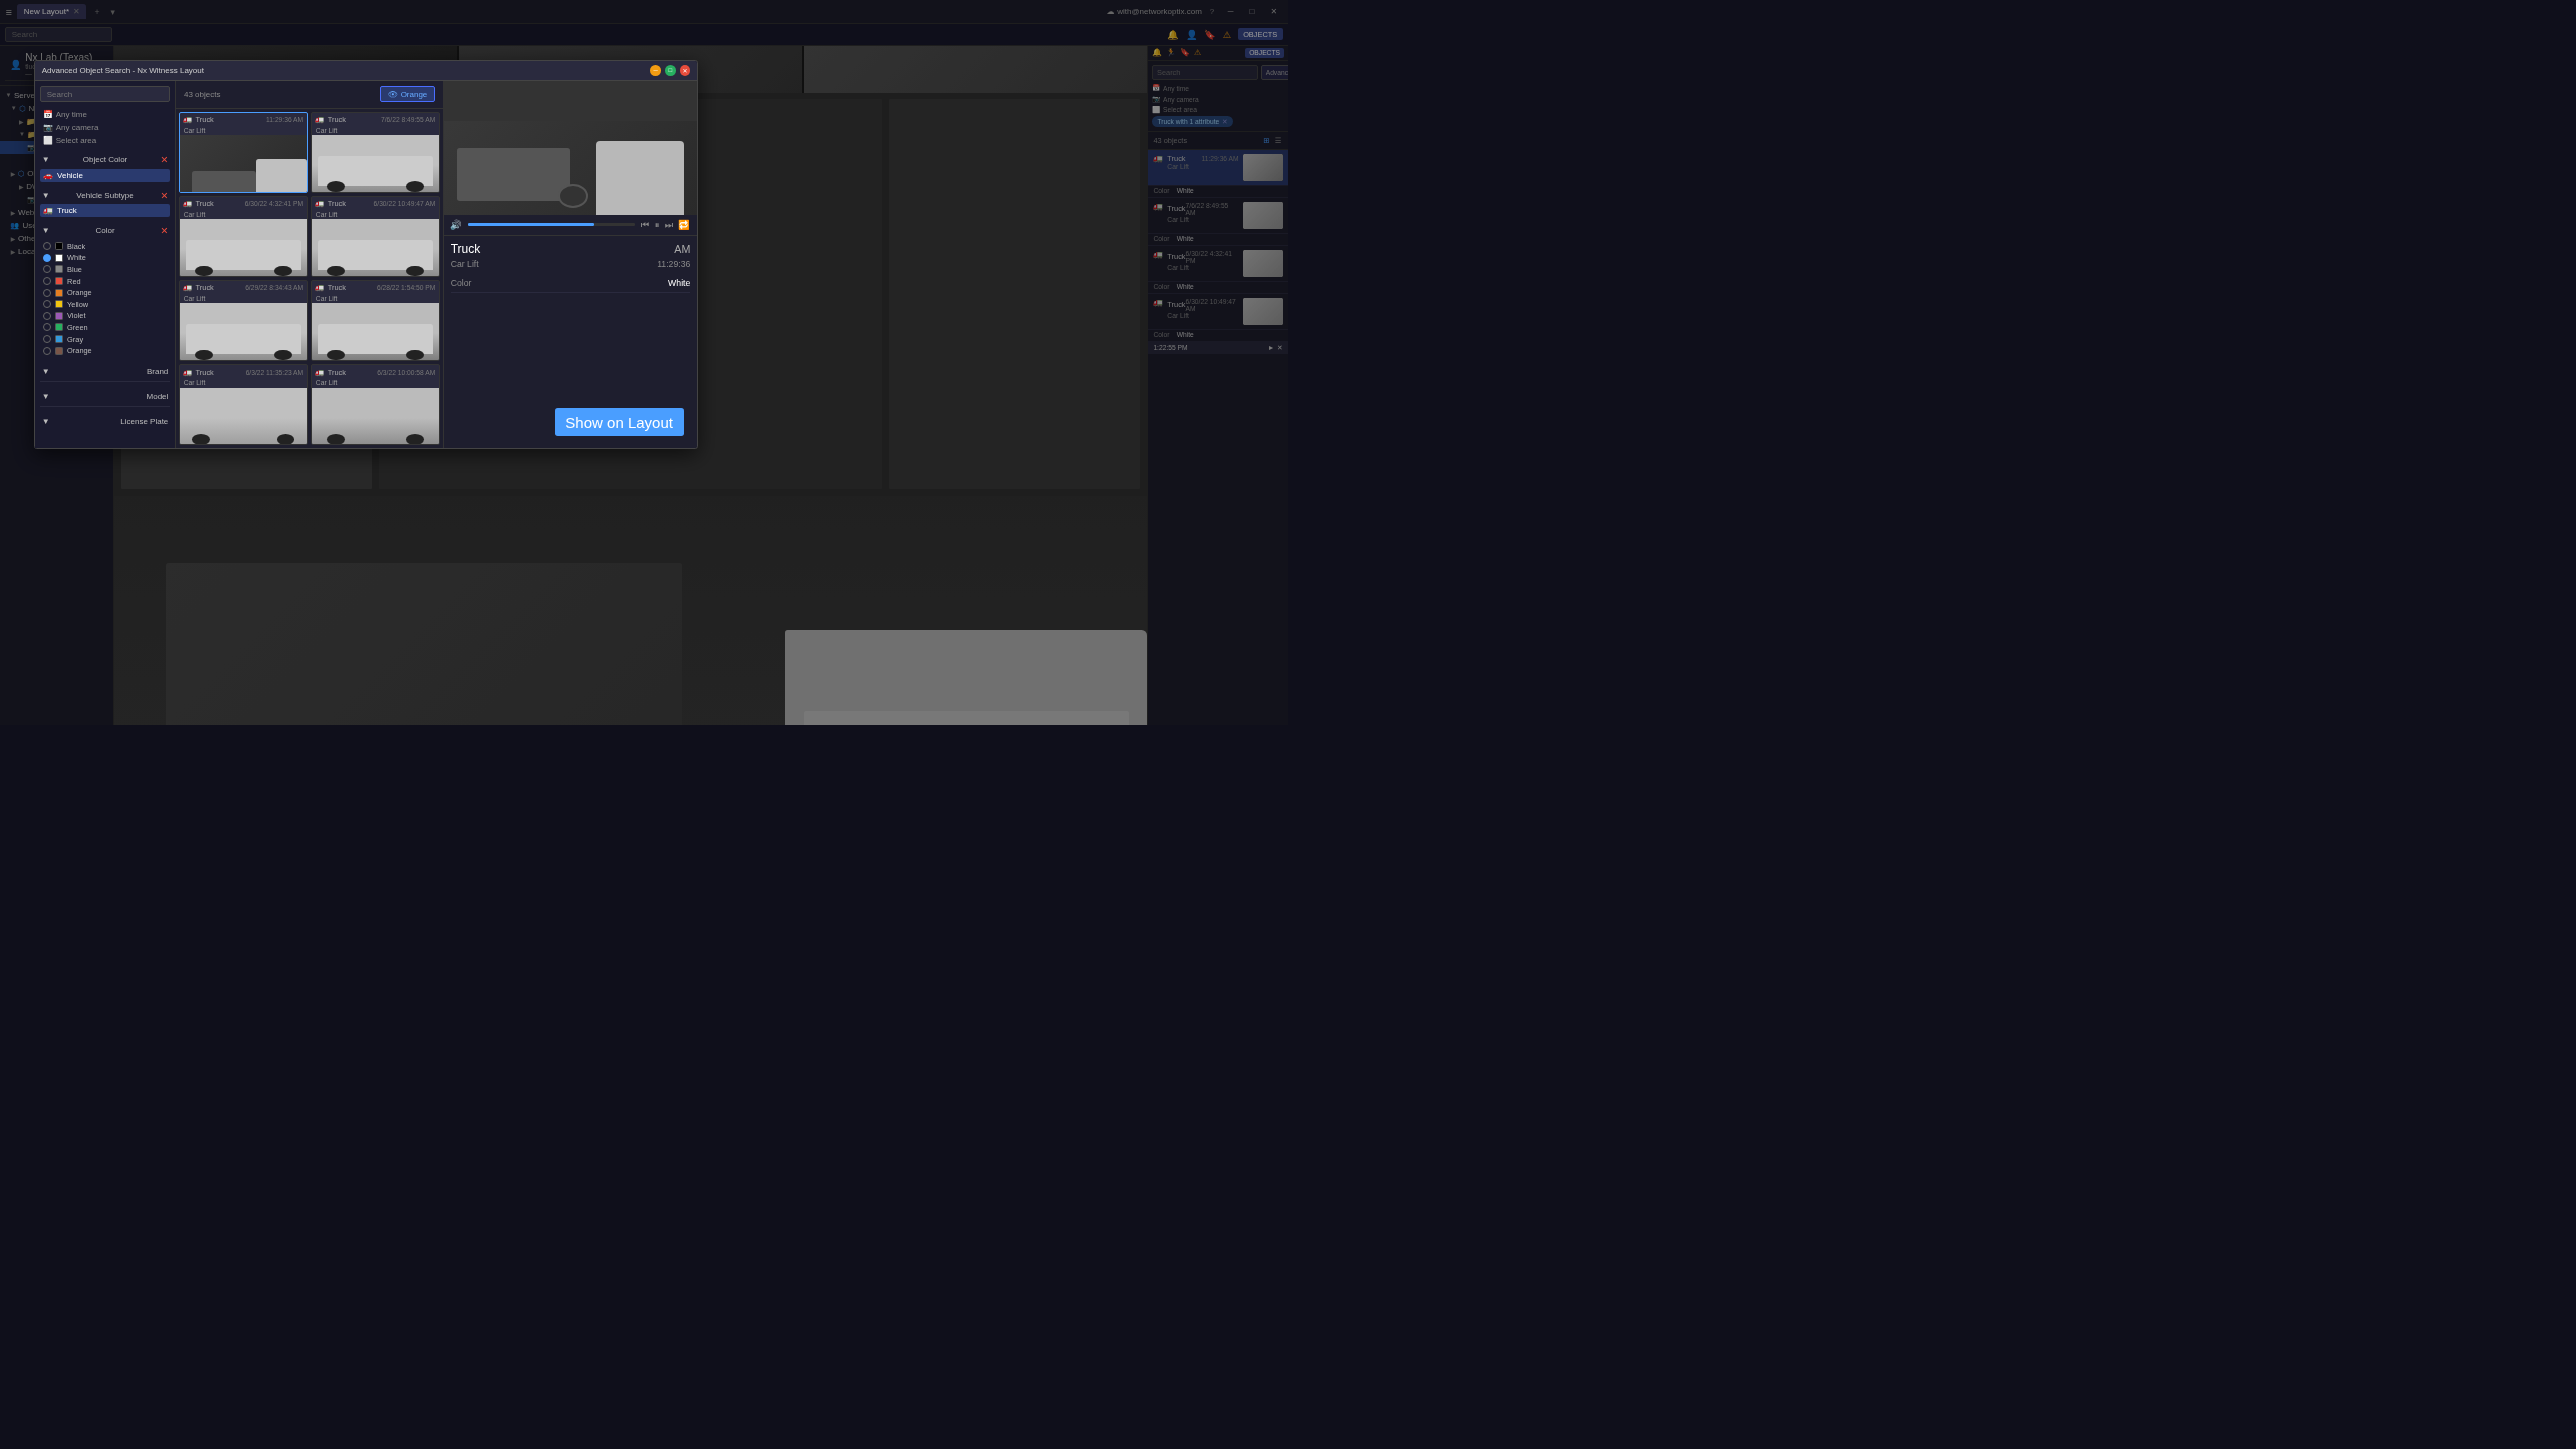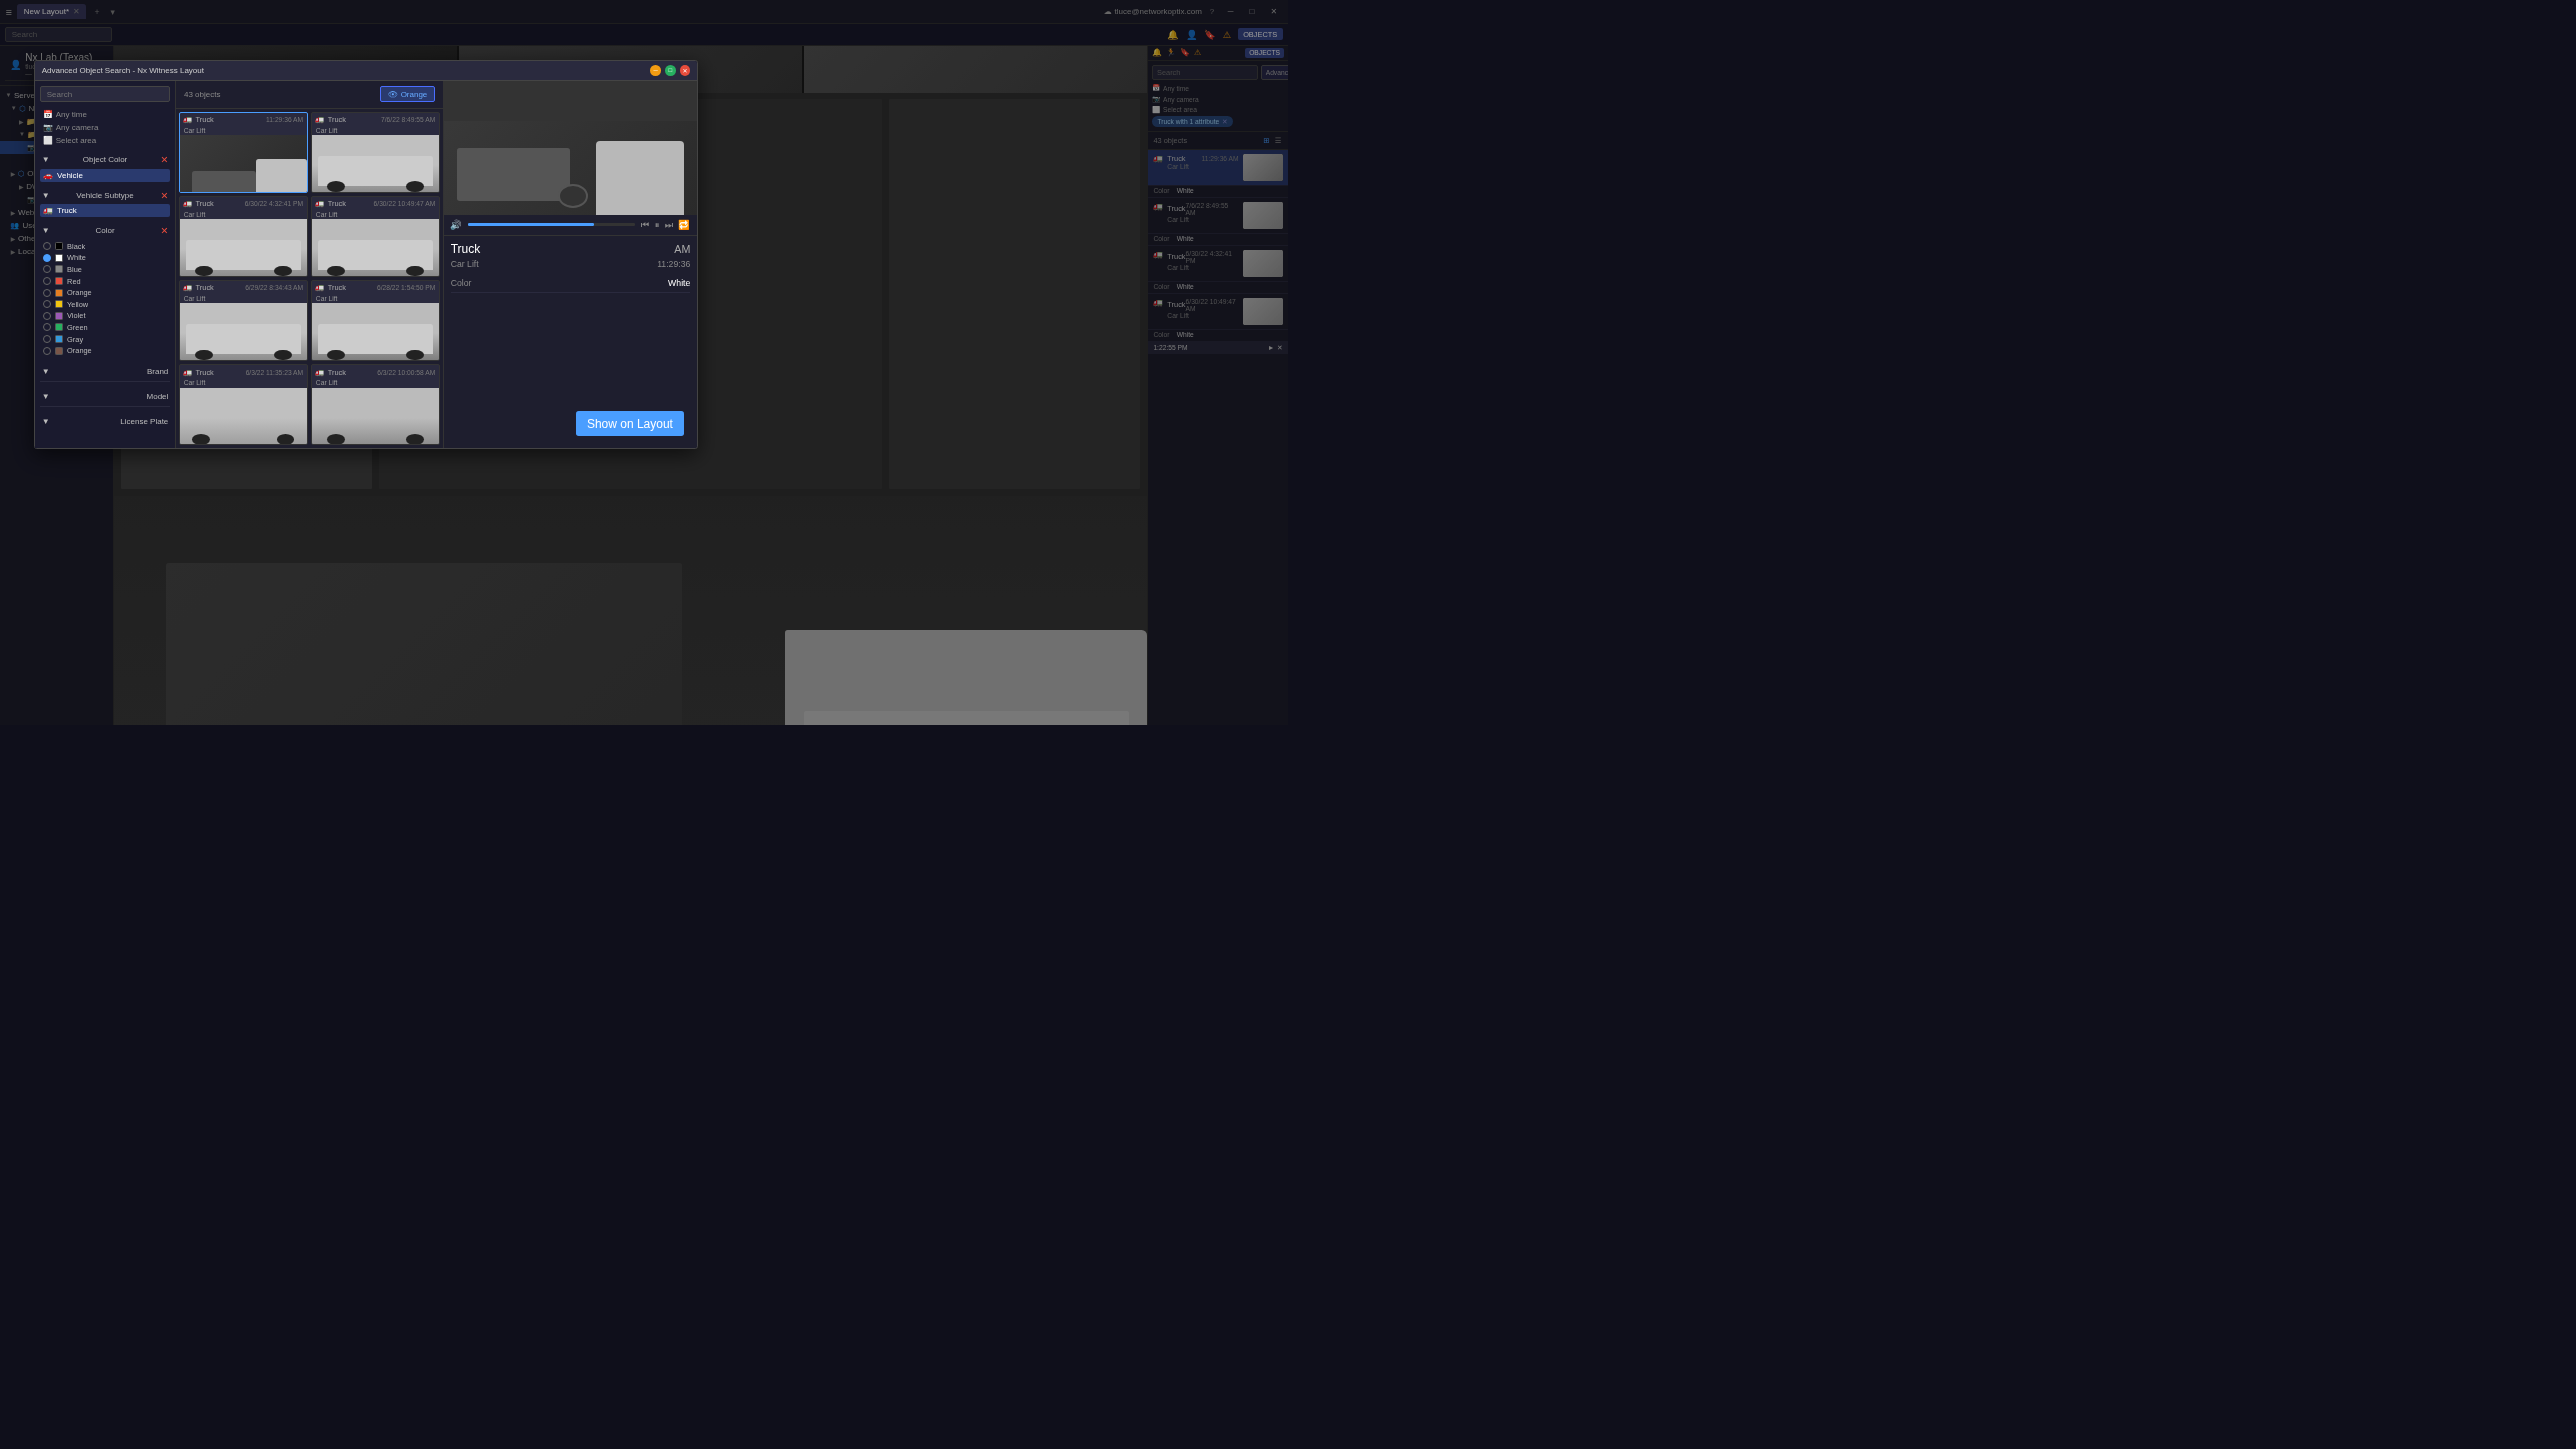--- a/index.html
+++ b/index.html
@@ -497,21 +497,21 @@
       border-bottom: 0.7px solid #2a2a3e;
     }
     .detail-attr-key { color: #888; font-size: 8.7px; flex: 1; }
     .detail-attr-val { color: #fff; font-size: 8.7px; }
     .show-on-layout-btn {
       margin: 6.7px;
       background: #4a9eff;
       border: none;
       border-radius: 2.7px;
       color: #fff;
-      font-size: 12px;
+      font-size: 15px;
       padding: 5.4px 10.7px;
       cursor: pointer;
       align-self: flex-start;
       margin-left: auto;
     }
 
     
     ::-webkit-scrollbar { width: 4px; }
     ::-webkit-scrollbar-track { background: #1a1a2e; }
     ::-webkit-scrollbar-thumb { background: #444; border-radius: 2px; }
@@ -590,21 +590,21 @@
     <div class="tab active">
       <span>New Layout*</span>
       <span class="tab-close">✕</span>
     </div>
     <span class="tab-add">+</span>
     <span class="tab-add">▾</span>
   </div>
   <div class="top-bar-right">
     <div class="user-info">
       <span>☁</span>
-      <span>tluce@networkoptix.com</span>
+      <span>with@networkoptix.com</span>
     </div>
     <span style="color:#888;cursor:pointer;">?</span>
     <div class="window-controls">
       <span class="win-btn">─</span>
       <span class="win-btn">□</span>
       <span class="win-btn close">✕</span>
     </div>
   </div>
 </div>
 

